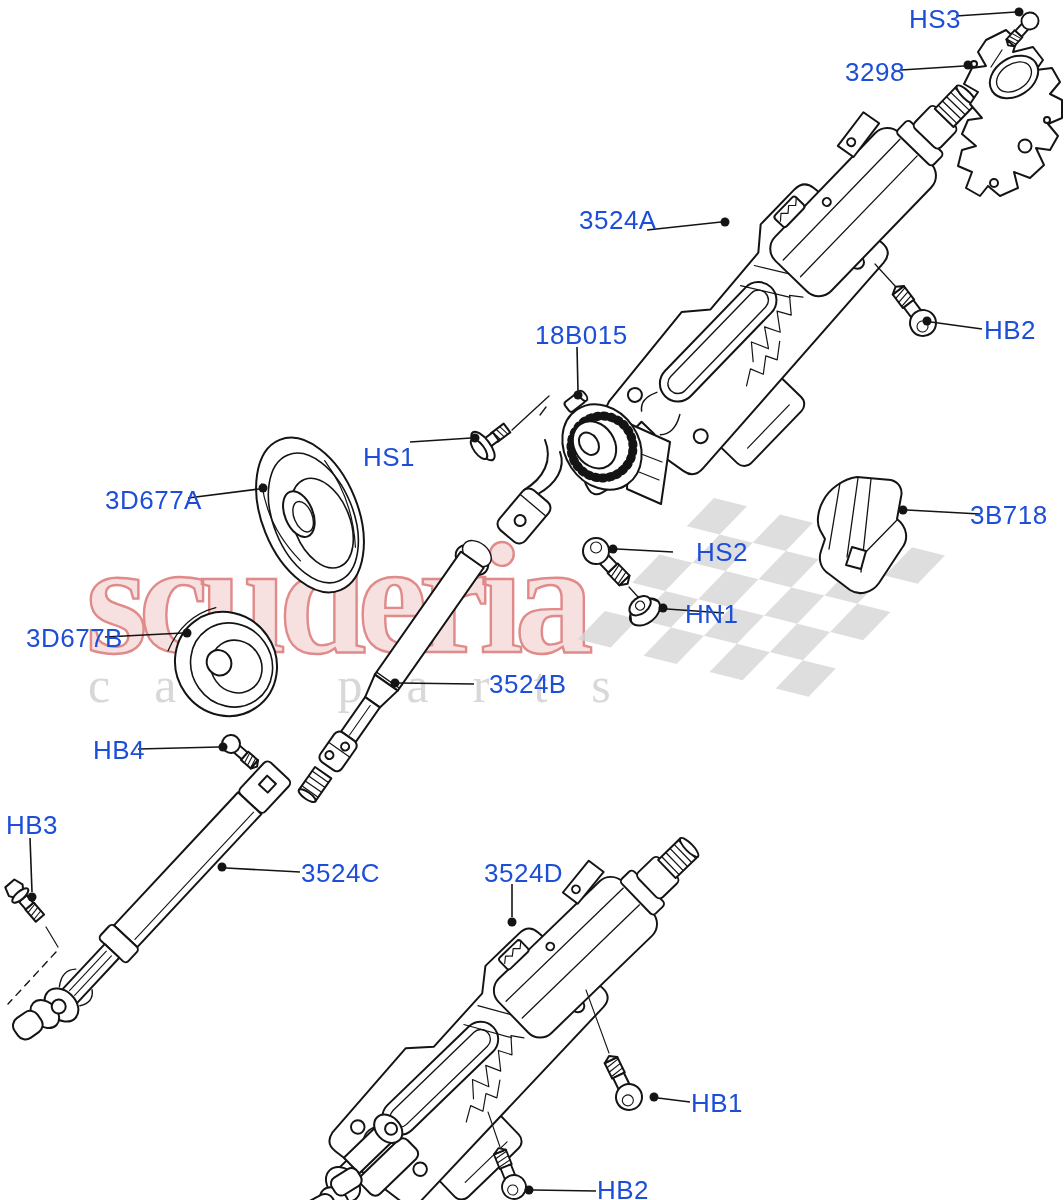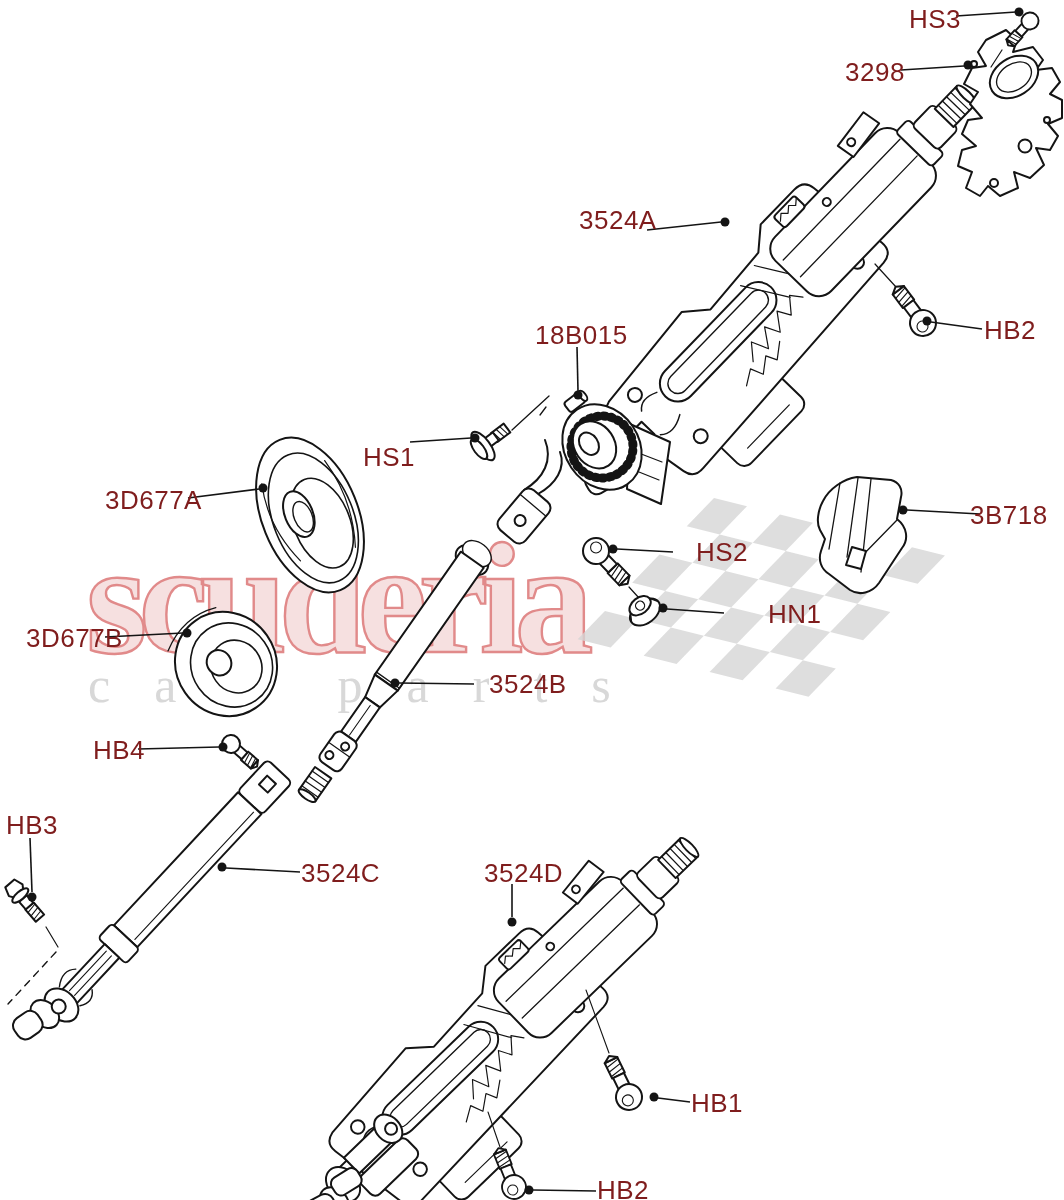--- a/index.html
+++ b/index.html
@@ -1,19 +1,19 @@
 <!DOCTYPE html>
 <html><head>
 <meta charset="utf-8">
 <style>
   html,body{margin:0;padding:0;background:#ffffff;}
   #canvas{position:relative;width:1064px;height:1200px;background:#ffffff;overflow:hidden;
           font-family:"Liberation Sans",sans-serif;}
   #art-svg{position:absolute;left:0;top:0;}
-  .callout{position:absolute;color:#7f1d1d;font-size:26px;line-height:1.05;white-space:nowrap;
+  .callout{position:absolute;color:#1d4ed8;font-size:26px;line-height:1.05;white-space:nowrap;
            letter-spacing:0.5px;cursor:pointer;}
 </style>
 </head>
 <body>
 
 <div id="canvas">
 
 <svg id="art-svg" width="1064" height="1200" viewBox="0 0 1064 1200">
 
   <defs>
@@ -319,21 +319,21 @@
 
 <div class="callout" style="left:909px;top:6px">HS3</div>
 <div class="callout" style="left:845px;top:59px">3298</div>
 <div class="callout" style="left:579px;top:207px">3524A</div>
 <div class="callout" style="left:984px;top:317px">HB2</div>
 <div class="callout" style="left:535px;top:322px">18B015</div>
 <div class="callout" style="left:363px;top:444px">HS1</div>
 <div class="callout" style="left:105px;top:487px">3D677A</div>
 <div class="callout" style="left:696px;top:539px">HS2</div>
 <div class="callout" style="left:970px;top:502px">3B718</div>
-<div class="callout" style="left:768px;top:601px">HN1</div>
+<div class="callout" style="left:685px;top:601px">HN1</div>
 <div class="callout" style="left:26px;top:625px">3D677B</div>
 <div class="callout" style="left:489px;top:671px">3524B</div>
 <div class="callout" style="left:93px;top:737px">HB4</div>
 <div class="callout" style="left:6px;top:812px">HB3</div>
 <div class="callout" style="left:301px;top:860px">3524C</div>
 <div class="callout" style="left:484px;top:860px">3524D</div>
 <div class="callout" style="left:691px;top:1090px">HB1</div>
 <div class="callout" style="left:597px;top:1177px">HB2</div>
 
 </div>

